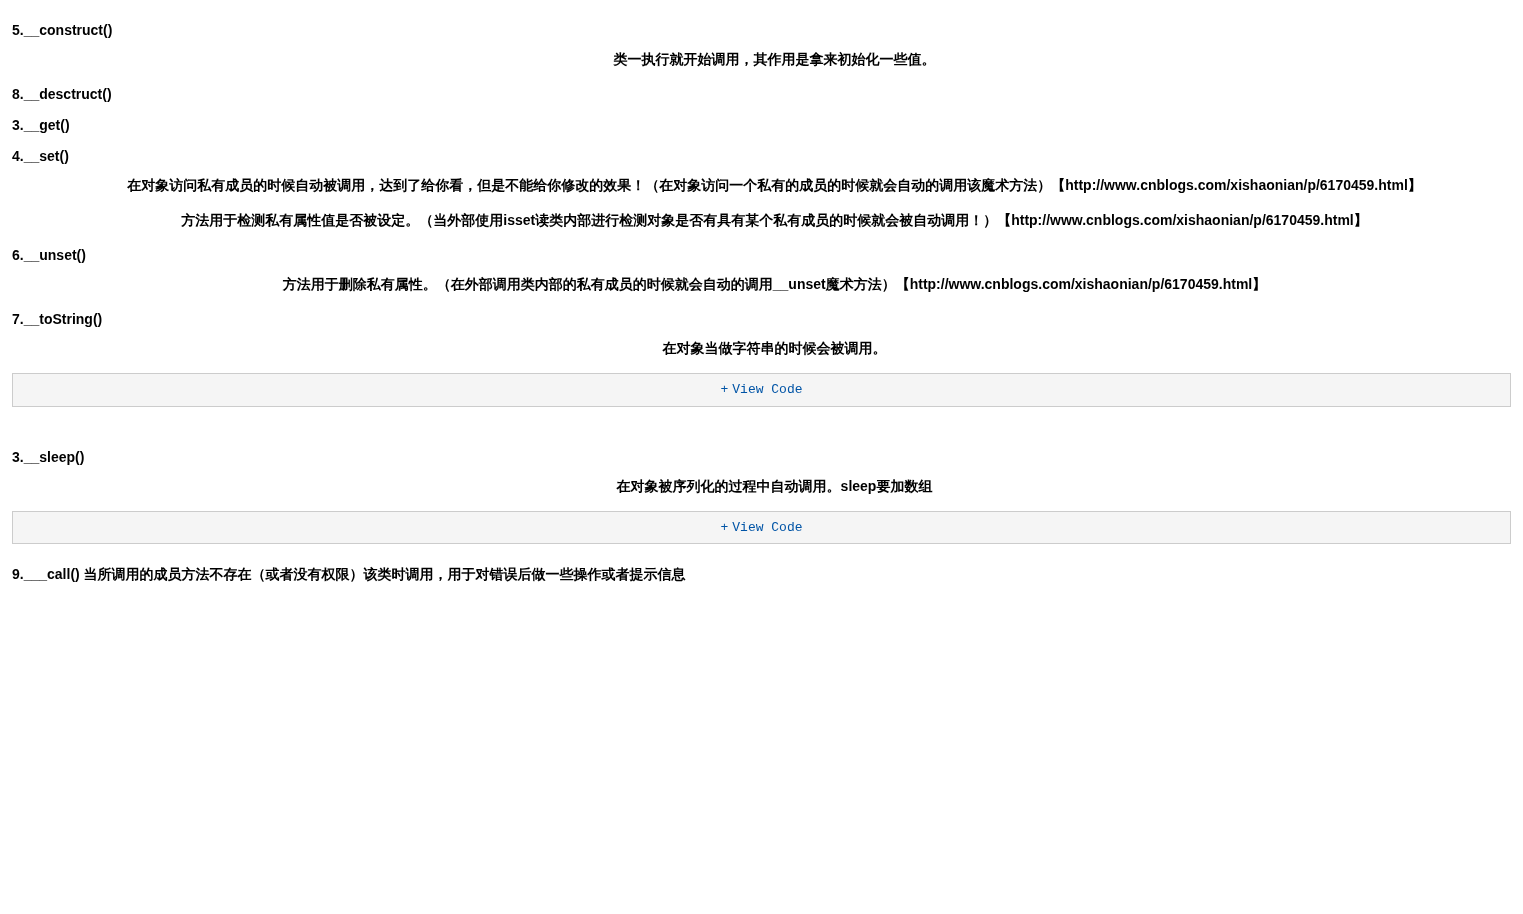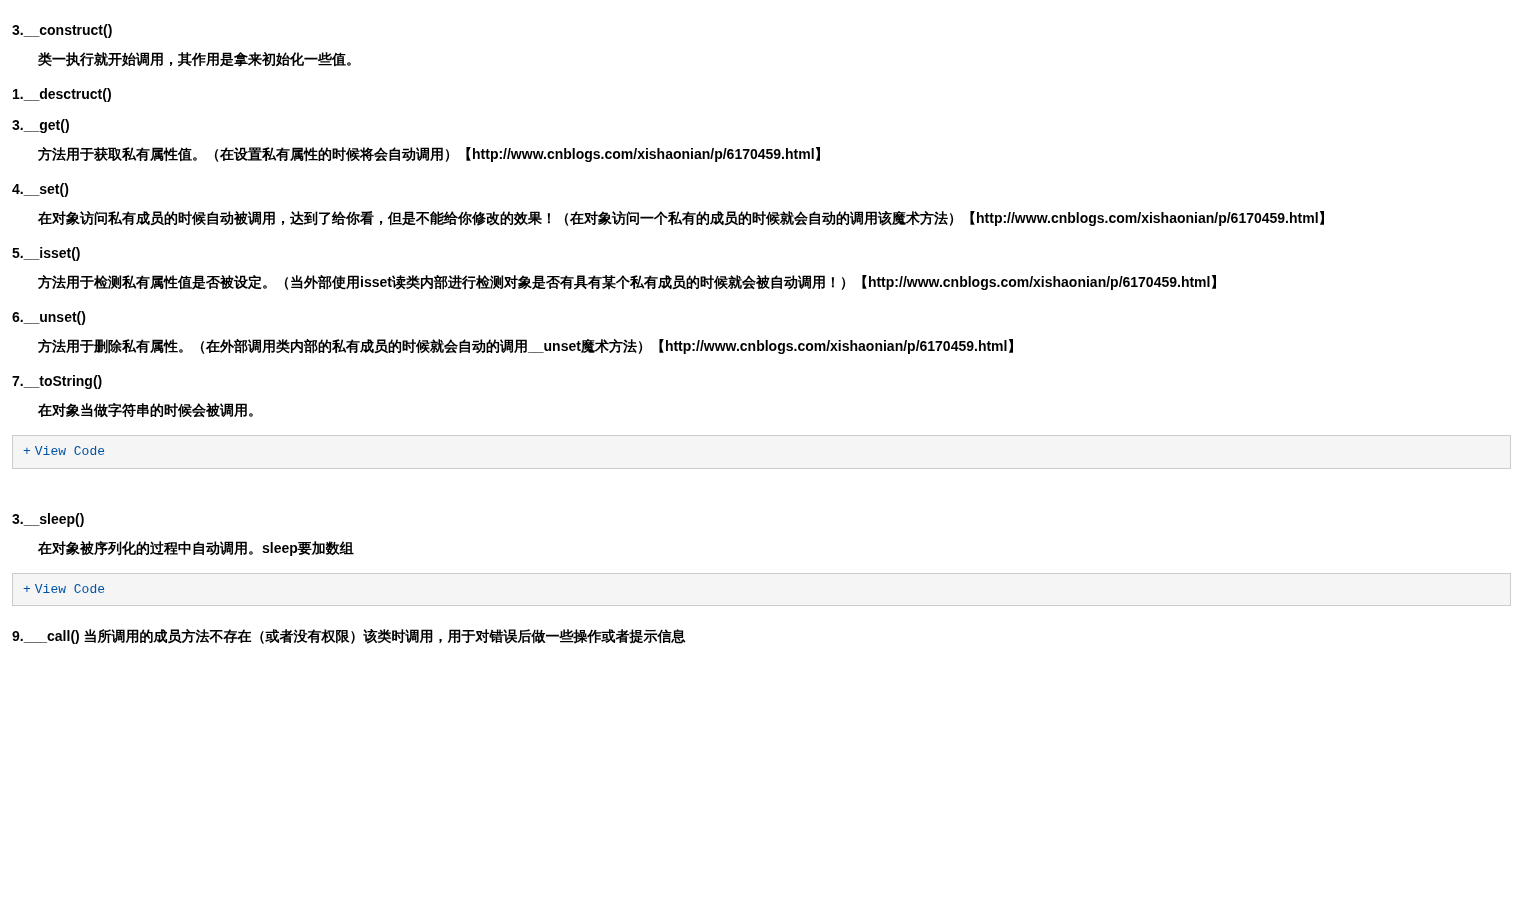--- a/index.html
+++ b/index.html
@@ -14,52 +14,52 @@
   .item-title {
     font-weight: bold;
     margin: 10px 0 8px 0;
     font-size: 14px;
   }
   .item-desc {
     font-weight: bold;
     margin: 8px 0 14px 0;
     padding-left: 26px;
     font-size: 14px;
+    text-align: center;
   }
   .code-block {
     background: #f5f5f5;
     border: 1px solid #ccc;
     padding: 6px 10px;
     margin: 6px 0 40px 0;
     font-family: "Courier New", Courier, monospace;
     font-size: 13px;
     color: #0054a6;
+    text-align: center;
   }
   .code-block .plus {
     color: #0054a6;
     margin-right: 4px;
   }
 </style>
 </head>
 <body>
 
 <div>
 
-  <div class="item-title">3.__construct()</div>
+  <div class="item-title">5.__construct()</div>
   <div class="item-desc">类一执行就开始调用，其作用是拿来初始化一些值。</div>
 
-  <div class="item-title">1.__desctruct()</div>
+  <div class="item-title">8.__desctruct()</div>
 
   <div class="item-title">3.__get()</div>
-  <div class="item-desc">方法用于获取私有属性值。（在设置私有属性的时候将会自动调用）【http://www.cnblogs.com/xishaonian/p/6170459.html】</div>
 
   <div class="item-title">4.__set()</div>
   <div class="item-desc">在对象访问私有成员的时候自动被调用，达到了给你看，但是不能给你修改的效果！（在对象访问一个私有的成员的时候就会自动的调用该魔术方法）【http://www.cnblogs.com/xishaonian/p/6170459.html】</div>
 
-  <div class="item-title">5.__isset()</div>
   <div class="item-desc">方法用于检测私有属性值是否被设定。（当外部使用isset读类内部进行检测对象是否有具有某个私有成员的时候就会被自动调用！）【http://www.cnblogs.com/xishaonian/p/6170459.html】</div>
 
   <div class="item-title">6.__unset()</div>
   <div class="item-desc">方法用于删除私有属性。（在外部调用类内部的私有成员的时候就会自动的调用__unset魔术方法）【http://www.cnblogs.com/xishaonian/p/6170459.html】</div>
 
   <div class="item-title">7.__toString()</div>
   <div class="item-desc">在对象当做字符串的时候会被调用。</div>
 
   <div class="code-block">
     <span class="plus">+</span><span>View Code</span>

